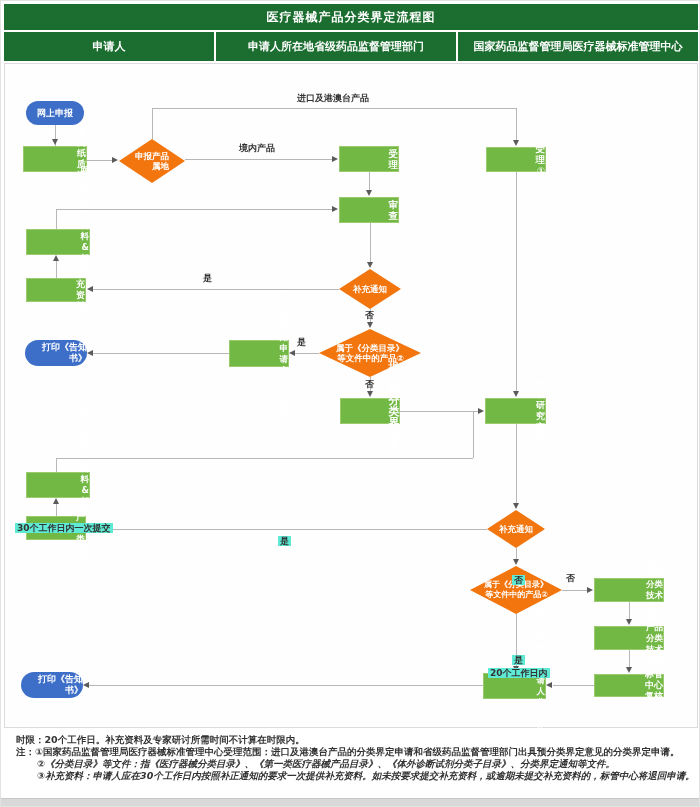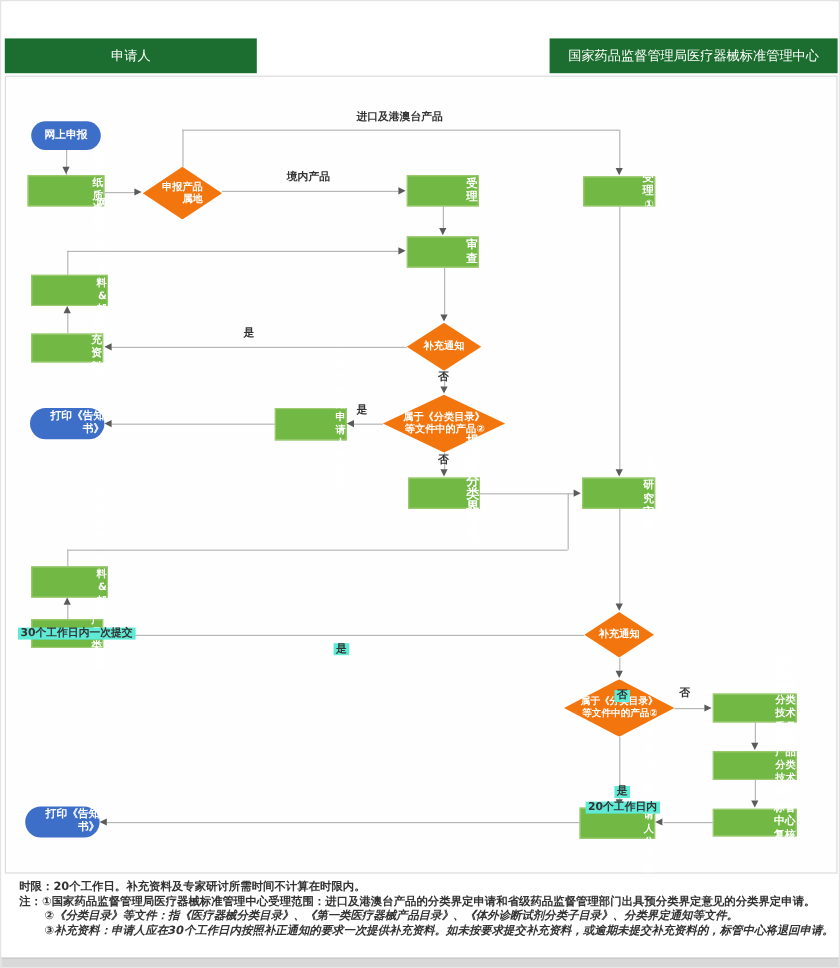--- a/index.html
+++ b/index.html
@@ -4,21 +4,21 @@
 <style>
   html,body{margin:0;padding:0;background:#ffffff;}
   *{box-sizing:border-box;}
   body{font-family:"DejaVu Sans","Liberation Sans",sans-serif;}
   #page{position:relative;width:700px;height:807px;background:#ffffff;border:1px solid #e3e3e3;overflow:hidden;}
 
   
   #title-bar{position:absolute;left:3px;top:3px;width:694px;height:26px;background:#1b6e2f;
     color:#fff;font-size:12px;font-weight:bold;display:flex;align-items:center;justify-content:center;letter-spacing:1px;}
   .lane-header{position:absolute;top:31px;height:29px;background:#1b6e2f;color:#fff;font-size:11px;
-    font-weight:normal;display:flex;align-items:center;justify-content:center;}
+    font-weight:bold;display:flex;align-items:center;justify-content:center;}
   #lane-1{left:3px;width:210px;}
   #lane-2{left:215px;width:240px;}
   #lane-3{left:457px;width:240px;}
 
   
   #flow-frame{position:absolute;left:3px;top:62px;width:694px;height:665px;background:#fefefe;border:1px solid #dcdcdc;}
 
   
   #canvas{position:absolute;left:0;top:0;width:700px;height:807px;pointer-events:none;}
 
@@ -47,21 +47,23 @@
     color:#333;line-height:12px;white-space:nowrap;}
   .note-line{height:12px;}
   .note-indent{padding-left:21px;font-style:italic;}
 
   #footer-strip{position:absolute;left:0;bottom:0;width:700px;height:8px;background:#d9d9d9;border-top:1px solid #c7c7c7;}
 </style>
 </head>
 <body>
 
 <div id="page">
+  <div id="title-bar">医疗器械产品分类界定流程图</div>
   <div id="lane-1" class="lane-header">申请人</div>
+  <div id="lane-2" class="lane-header">申请人所在地省级药品监督管理部门</div>
   <div id="lane-3" class="lane-header">国家药品监督管理局医疗器械标准管理中心</div>
 
   <div id="flow-frame"></div>
   <div id="canvas">
       <div class="node terminal" style="left: 25px; top: 100px; width: 58px; height: 24px;">网上申报</div>
       <div class="node process" style="left: 22px; top: 145px; width: 64px; height: 26px;">提交纸质资料</div>
       <div class="node decision" style="left: 118px; top: 138px; width: 66px; height: 44px;"><div class="dbg"></div><div class="dtext">申报产品
 属地</div></div>
       <div class="node process" style="left: 338px; top: 145px; width: 60px; height: 26px; font-size: 9.5px;">受理</div>
       <div class="node process" style="left: 485px; top: 146px; width: 60px; height: 25px; font-size: 9.5px;">受理①</div>

